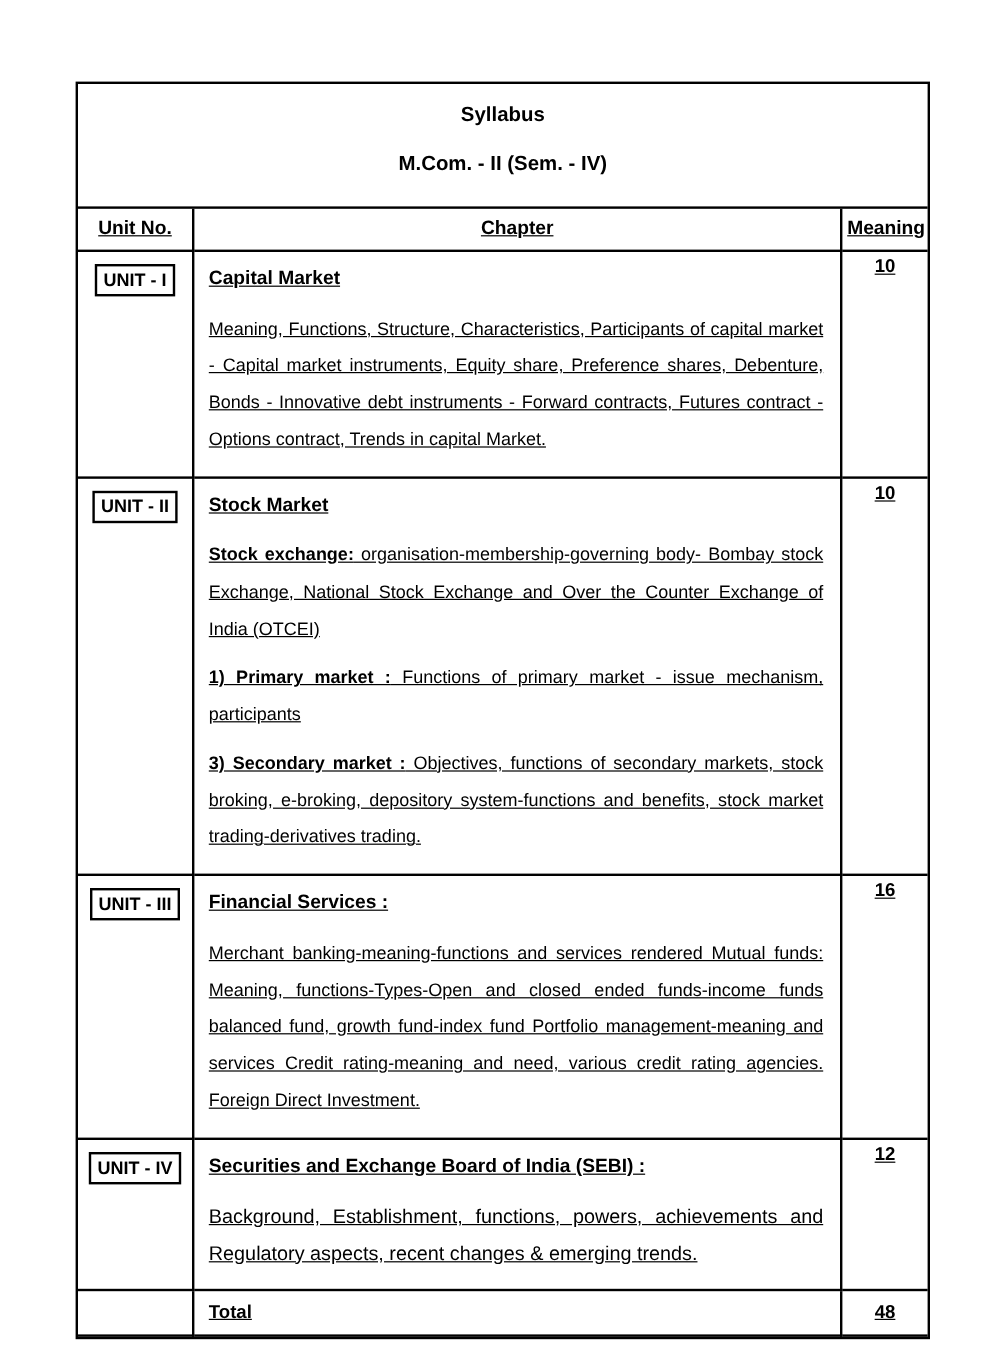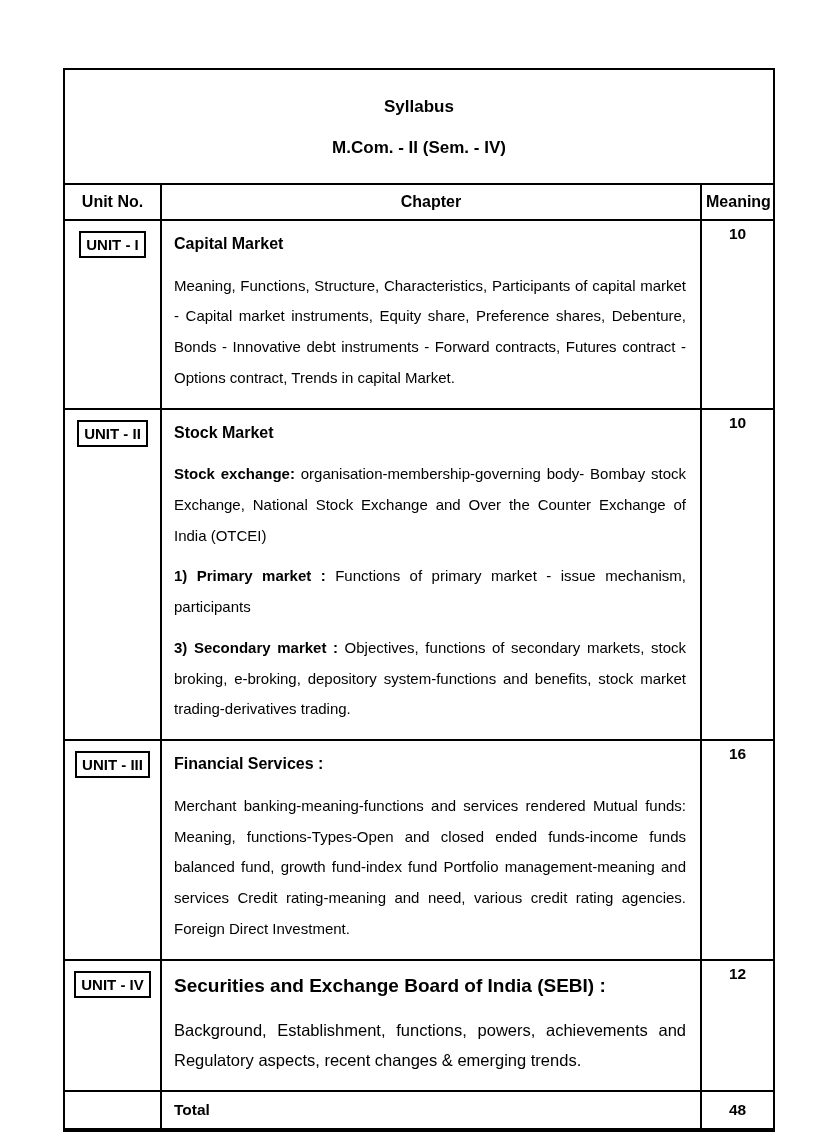--- a/index.html
+++ b/index.html
@@ -13,32 +13,33 @@
   }
   .doc-table {
     position: absolute;
     left: 63px;
     top: 68px;
     width: 712px;
     border: 2px solid #000;
     background: #fff;
   }
   .header-cell {
-    padding: 27px 10px 4px;
+    padding: 16px 10px 4px;
     border-bottom: 2px solid #000;
   }
   .h-line {
     text-align: center;
     font-weight: bold;
     font-size: 17px;
     margin-bottom: 21px;
   }
   .row {
     display: grid;
     grid-template-columns: 97px 540px 71px;
+    text-decoration: underline;
   }
   .row .cell { border-bottom: 2px solid #000; }
   .row .cell.unit-col, .row .cell.chapter-col { border-right: 2px solid #000; }
   .col-header .cell {
     font-weight: bold;
     font-size: 16px;
     text-align: center;
     padding: 8px 4px;
   }
   .unit-col {
@@ -63,21 +64,21 @@
     line-height: 1.6;
   }
   .para {
     font-size: 15px;
     line-height: 2.05;
     text-align: justify;
     margin-bottom: 10px;
   }
   .para:last-child { margin-bottom: 2px; }
   .para b { font-weight: bold; }
-  .row.large .chapter-title { font-size: 19px; }
+  .row.large .chapter-title { font-size: 16px; }
   .row.large .para { font-size: 16.5px; line-height: 1.85; }
   .periods-col {
     padding-top: 4px;
     text-align: center;
     font-weight: bold;
     font-size: 15.5px;
   }
   .total-row .chapter-col {
     font-weight: bold;
     font-size: 15.5px;

